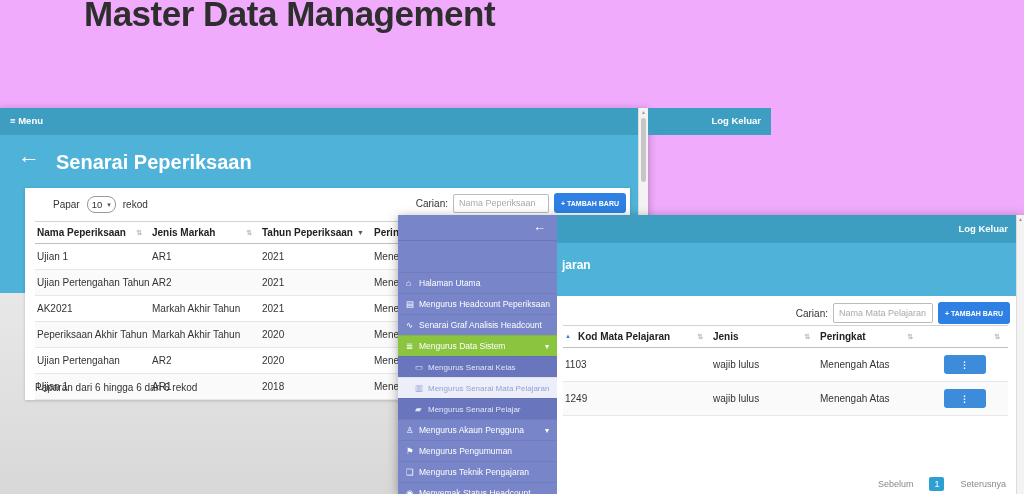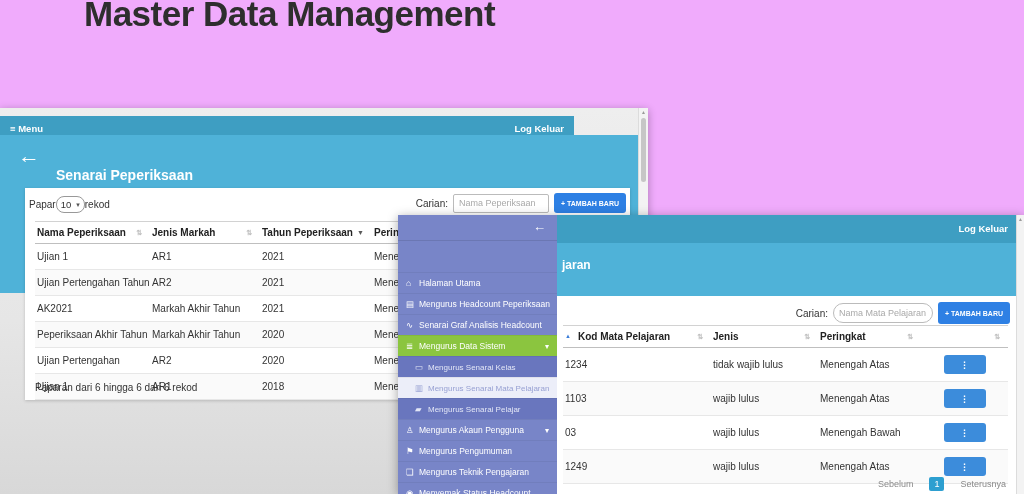--- a/index.html
+++ b/index.html
@@ -17,31 +17,31 @@
   .scrollbar { position:absolute; right:0; top:0; width:10px; height:100%;
                background:#f3f3f3; border-left:1px solid #dcdcdc; }
   .scrollbar .up { position:absolute; top:1px; left:0; width:100%; text-align:center;
                    font-size:5px; color:#9a9a9a; }
   .scrollbar .thumb { position:absolute; top:10px; left:2px; width:5px; height:64px;
                       background:#c6c6c6; border-radius:3px; }
 
   
   .window-left { left:0; top:108px; width:648px; height:386px;
                  background:linear-gradient(180deg,#eeeeee 0%,#e6e6e6 55%,#d8d8d8 100%); z-index:1; }
-  .lw-navbar { position:absolute; left:0; top:8px; width:574px; height:27px; background:#3e9ec2; }
+  .lw-navbar { position:absolute; left:0; top:0; width:771px; height:27px; background:#3e9ec2; }
   .lw-menu { position:absolute; left:10px; top:7px; color:#fff; font-size:9.5px; font-weight:bold; cursor:pointer; }
   .lw-logout { position:absolute; right:10px; top:7px; color:#fff; font-size:9.5px; font-weight:bold; cursor:pointer; }
   .lw-header { position:absolute; left:0; top:27px; width:638px; height:158px; background:#4fb2d8; }
   .lw-back { position:absolute; left:18px; top:8px; color:#fff; font-size:22px; font-weight:bold; cursor:pointer; }
-  .lw-title { position:absolute; left:56px; top:32px; color:#fff; font-size:14px; font-weight:bold; }
+  .lw-title { position:absolute; left:56px; top:16px; color:#fff; font-size:20px; font-weight:bold; }
   .lw-card { position:absolute; left:25px; top:80px; width:605px; height:212px; background:#fff;
              box-shadow:0 1px 3px rgba(0,0,0,0.18); }
 
-  .controls-left { position:absolute; left:4px; top:8px; display:flex; align-items:center;
-                   gap:0; font-size:10px; color:#333; }
+  .controls-left { position:absolute; left:28px; top:8px; display:flex; align-items:center;
+                   gap:7px; font-size:10px; color:#333; }
   .page-size { display:inline-flex; align-items:center; gap:5px; border:1px solid #999;
                border-radius:8px; padding:1px 4px; height:17px; font-size:9.5px; background:#fff; cursor:pointer; }
   .page-size .caret { font-size:7px; color:#555; }
   .controls-right { position:absolute; right:4px; top:5px; display:flex; align-items:center;
                     gap:5px; font-size:10px; color:#333; }
   .search-input { width:96px; height:19px; border:1px solid #bbb; border-radius:2px;
                   font-size:9px; padding:0 5px; color:#333; }
   .search-input::placeholder { color:#a9a9a9; }
   .btn-add { height:20px; background:#2e80e4; color:#fff; border:none; border-radius:3px;
              font-size:7px; font-weight:bold; padding:0 7px; cursor:pointer; }
@@ -244,21 +244,21 @@
     <div class="rw-main">
       <div class="rw-navbar">
         <span class="rw-logout">Log Keluar</span>
       </div>
       <div class="rw-header">
         <span class="rw-title">jaran</span>
       </div>
       <div class="rw-card">
         <div class="rw-controls">
           <span>Carian:</span>
-          <input class="search-input" style="width: 100px; height: 20px; border-radius: 10px;" type="text" placeholder="Nama Mata Pelajaran">
+          <input class="search-input" style="width: 100px; height: 20px;" type="text" placeholder="Nama Mata Pelajaran">
           <button class="btn-add" style="height:22px;">+ TAMBAH BARU</button>
         </div>
         <table class="data rw-table">
           <colgroup>
               <col style="width:148px">
               <col style="width:107px">
               <col style="width:103px">
               <col style="width:87px">
             </colgroup>
           <thead>
@@ -266,39 +266,23 @@
                 <th><span class="asc-marker">▲</span>Kod Mata Pelajaran<span class="sort-ind">⇅</span></th>
                 <th>Jenis<span class="sort-ind">⇅</span></th>
                 <th>Peringkat<span class="sort-ind">⇅</span></th>
                 <th>
                   <span class="sort-ind">⇅</span>
                 </th>
               </tr>
             </thead>
           <tbody id="rw-tbody">
               <tr>
-                <td>1234</td>
-                <td>tidak wajib lulus</td>
-                <td>Menengah Atas</td>
-                <td>
-                  <button class="btn-action">⋮</button>
-                </td>
-              </tr>
-              <tr>
                 <td>1103</td>
                 <td>wajib lulus</td>
                 <td>Menengah Atas</td>
-                <td>
-                  <button class="btn-action">⋮</button>
-                </td>
-              </tr>
-              <tr>
-                <td>03</td>
-                <td>wajib lulus</td>
-                <td>Menengah Bawah</td>
                 <td>
                   <button class="btn-action">⋮</button>
                 </td>
               </tr>
               <tr>
                 <td>1249</td>
                 <td>wajib lulus</td>
                 <td>Menengah Atas</td>
                 <td>
                   <button class="btn-action">⋮</button>

